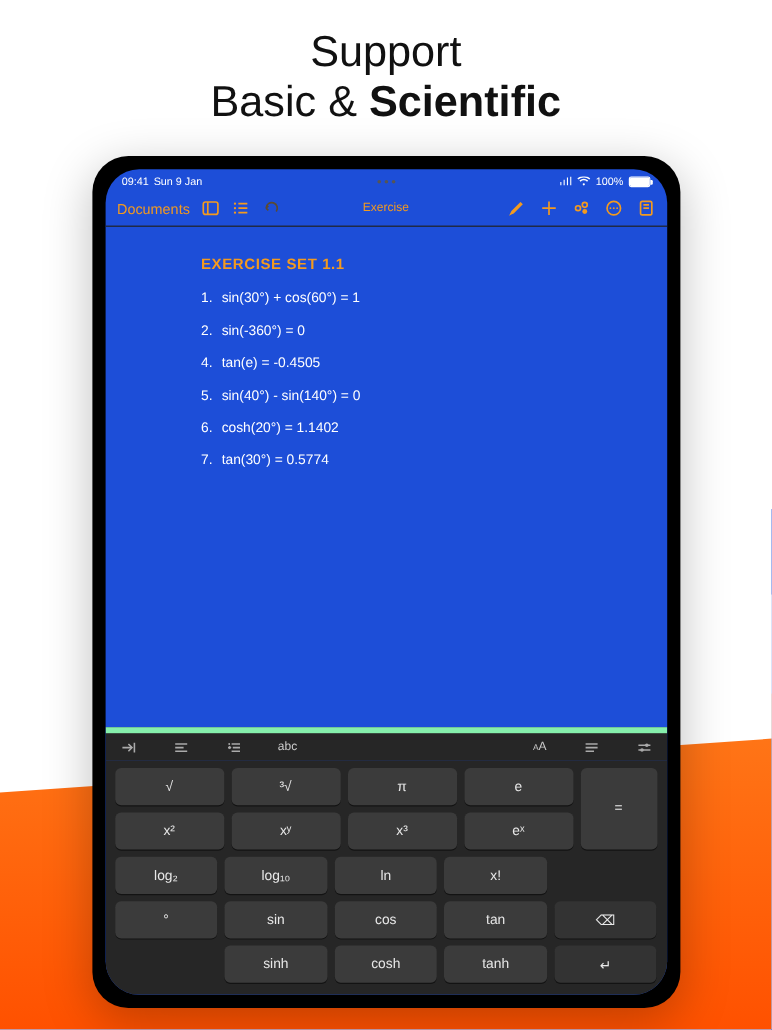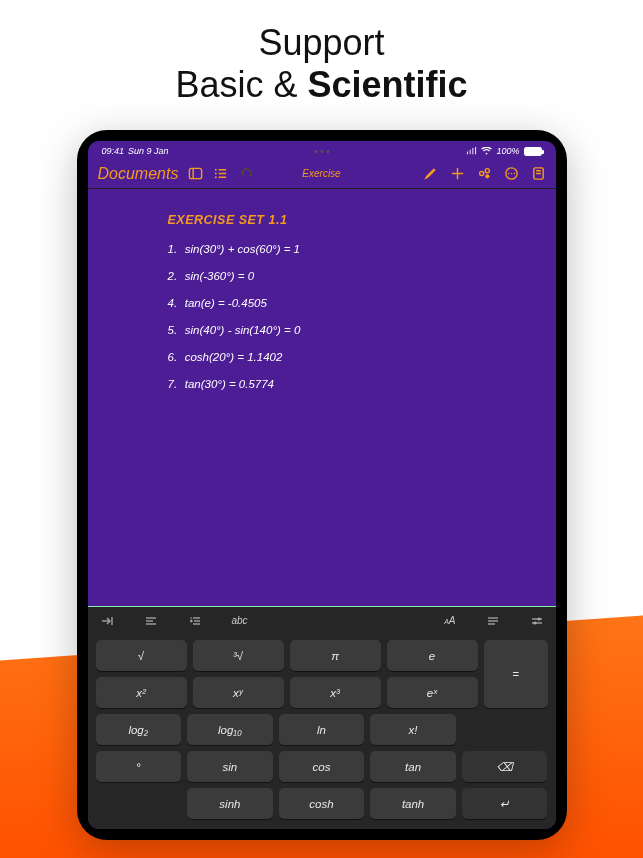--- a/index.html
+++ b/index.html
@@ -15,55 +15,55 @@
   
   .orange-bg { position: absolute; left: 0; right: 0; bottom: 0; height: 280px;
     background: linear-gradient(180deg, #ff7a1a 0%, #ff5100 100%); z-index: 0; }
   .orange-bg::before { content:""; position:absolute; top:-60px; left:-60px; right:-60px; height:120px;
     background:#fff; transform: skewY(-4deg); }
 
   
   .device { position: relative; margin: 0 auto; width: 490px; height: 710px;
     background: #000; border-radius: 30px; padding: 11px; z-index: 1; top: 6px;
     box-shadow: 0 10px 40px rgba(0,0,0,0.25); overflow:hidden;}
-  .screen { width: 100%; height: 100%; background: #4c1d95; border-radius: 11px;
-    overflow: hidden; display: flex; flex-direction: column; font-style: italic; }
+  .screen { width: 100%; height: 100%; background: #1d4ed8; border-radius: 28px;
+    overflow: hidden; display: flex; flex-direction: column; }
 
   
   .statusbar { display: flex; justify-content: space-between; align-items: center;
     height: 18px; padding: 2px 14px 0; font-size: 9px; color: #fff; }
   .statusbar .left, .statusbar .right { display: flex; gap: 4px; align-items: center; }
   .statusbar .dots { position:absolute; left:50%; transform:translateX(-50%); display:flex; gap:3px; }
   .statusbar .dots span { width:3px; height:3px; border-radius:50%; background:#555; }
   .wifi { display:inline-block; width:11px; height:9px; position:relative; }
   .wifi svg { display:block; }
   .battery { width:18px; height:9px; border:1px solid #fff; border-radius:2px; position:relative; }
   .battery::after { content:""; position:absolute; right:-3px; top:2px; width:2px; height:4px; background:#fff; border-radius:0 1px 1px 0;}
   .battery i { display:block; width:100%; height:100%; background:#fff; border-radius:1px;}
 
   
   .toolbar { display:flex; align-items:center; height:30px; padding:0 10px;
     border-bottom:1px solid #222; }
   .toolbar .tleft { display:flex; align-items:center; gap:10px; flex:1; }
   .toolbar .title { color:#f39a1f; font-size:10px; font-weight:500; }
   .toolbar .tright { display:flex; align-items:center; gap:12px; }
-  .toolbar .back { color:#f39a1f; font-size:16px; }
+  .toolbar .back { color:#f39a1f; font-size:12px; }
   .tb-icon { width:15px; height:15px; display:flex; align-items:center; justify-content:center; }
   .tb-icon svg { stroke:#f39a1f; fill:none; stroke-width:1.5; }
   .tb-icon.dim svg { stroke:#5a4a32; }
 
   
   .doc { flex:1; padding: 24px 0 0 80px; color:#fff; font-size:12px; }
   .doc-heading { color:#f39a1f; font-weight:700; font-size:12.5px; letter-spacing:0.5px; margin-bottom:16px; }
   .doc-line { margin-bottom:15px; font-size:11.5px; }
   .doc-line .num { display:inline-block; width:14px; }
 
   
   .kbtool { display:flex; align-items:center; height:28px; padding:0 12px;
-    background:#262626; color:#aaa; font-size:10px; gap:30px; border-top:1px solid #86efac;}
+    background:#262626; color:#aaa; font-size:10px; gap:30px; border-top:5px solid #86efac;}
   .kbtool .spacer { flex:1; }
   .kbtool .kicon { width:14px; height:14px; display:flex; align-items:center; justify-content:center;}
   .kbtool .kicon svg { stroke:#aaa; fill:none; stroke-width:1.3; }
   .kbtool .abc { font-size:10px; color:#ccc; }
   .kbtool .aa { font-size:9px; color:#ccc; }
 
   
   .keyboard { background:#262626; padding:6px 8px 10px; }
   .krow { display:flex; gap:6px; margin-bottom:6px; }
   .krow:last-child { margin-bottom:0;align-items:flex-end; }

